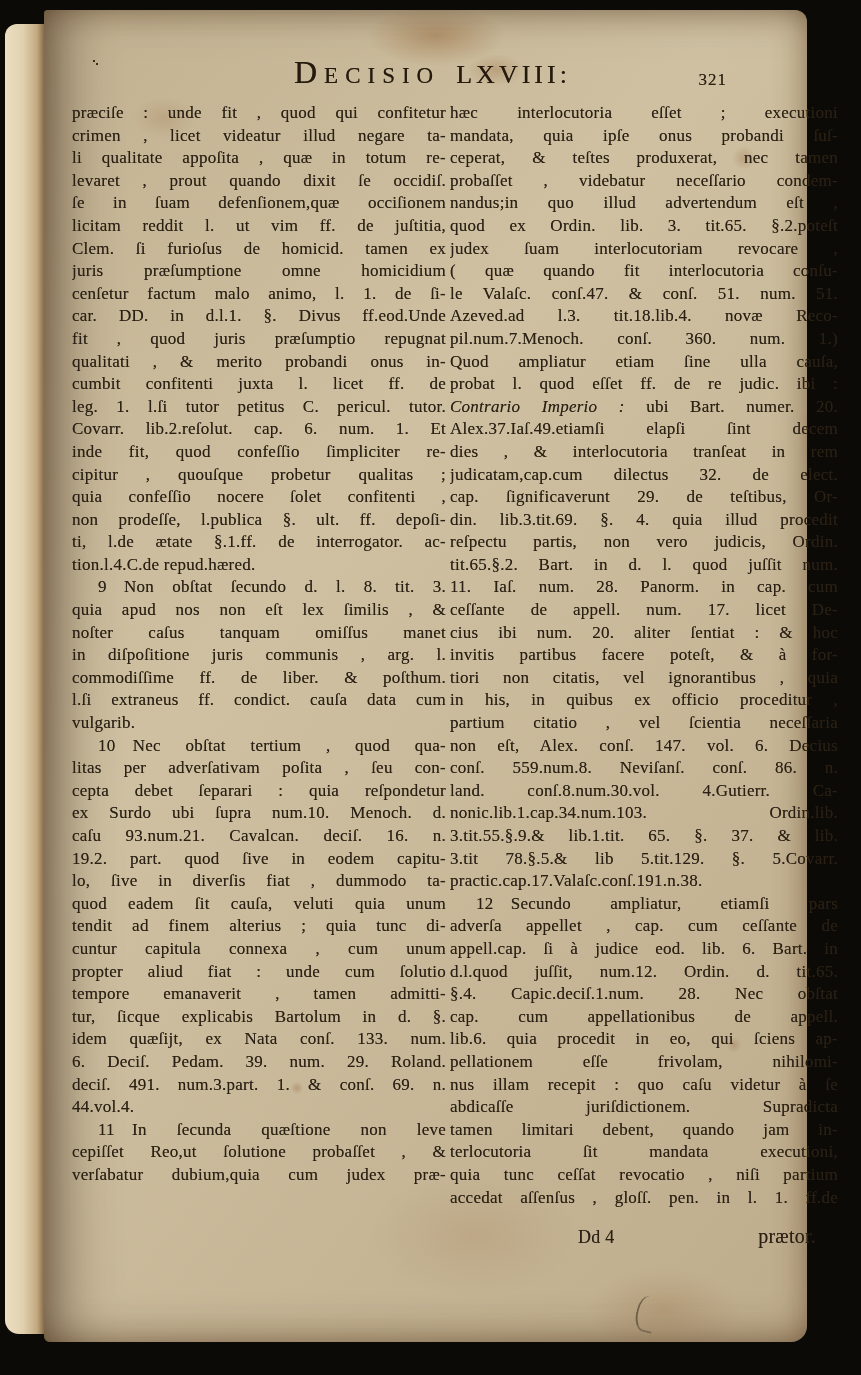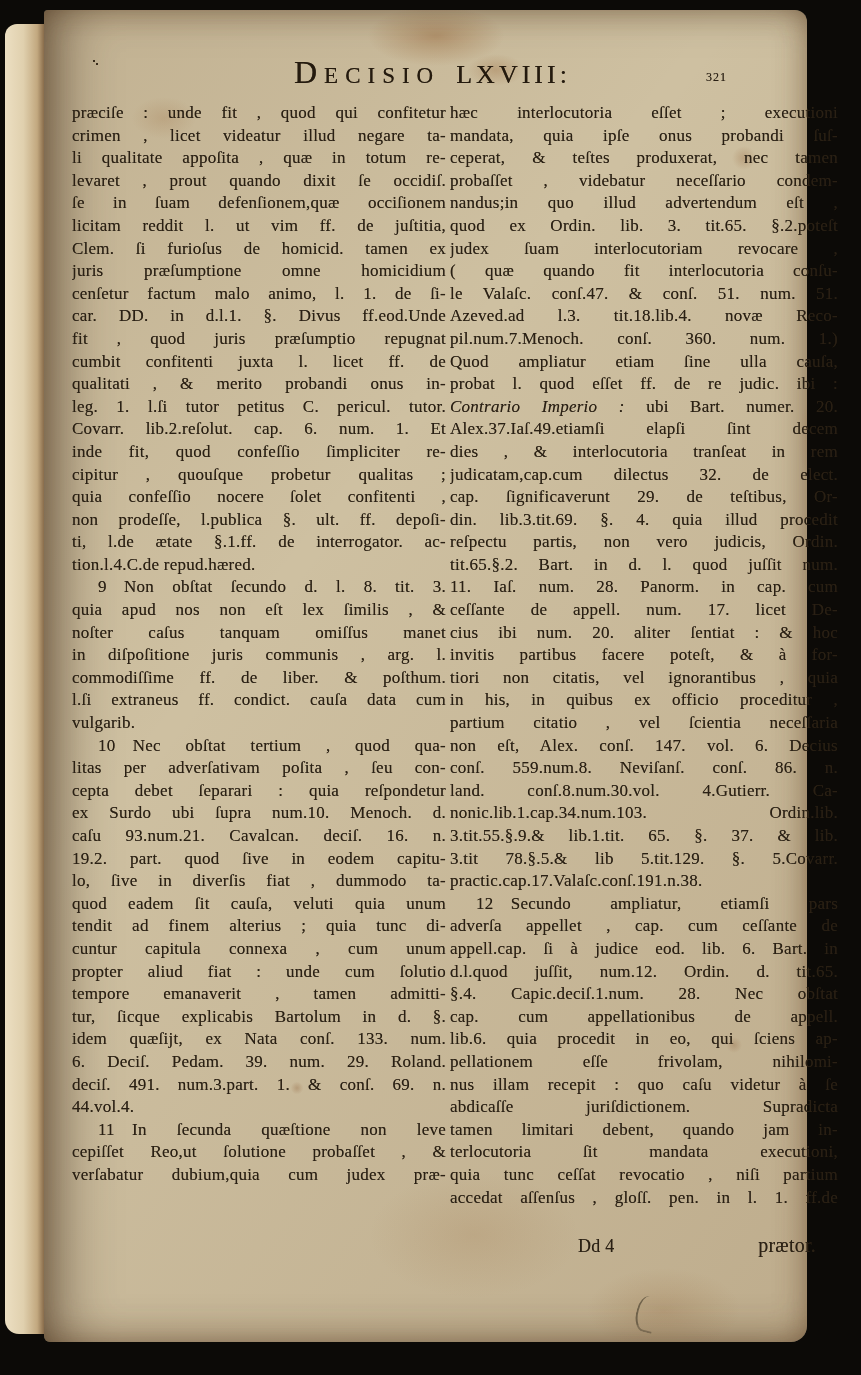--- a/index.html
+++ b/index.html
@@ -40,41 +40,41 @@
     text-decoration:underline;
   }
   .hdr-title{
     position:absolute;left:250px;top:44px;white-space:nowrap;
     color:#241a0e;text-shadow:0 0 .6px rgba(36,26,14,.7);
   }
   .hdr-word-decisio{display:inline-block;font-size:23px;letter-spacing:7px;}
   .hdr-word-decisio::first-letter{font-size:32px;}
   .hdr-word-numeral{display:inline-block;font-size:26px;letter-spacing:4px;margin-left:16px;}
   .hdr-pageno{
-    position:absolute;top:60px;right:80px;font-size:12px;letter-spacing:1px;
+    position:absolute;top:60px;right:80px;font-size:17px;letter-spacing:1px;
     color:#2a2014;text-shadow:0 0 .5px rgba(42,32,20,.6);
   }
   .col{
     position:absolute;top:92px;font-size:17px;line-height:22.6px;
     letter-spacing:.25px;color:#2a2014;
     text-shadow:0 0 .5px rgba(42,32,20,.55);
   }
   .col-left{left:28px;width:374px;}
   .col-right{left:406px;width:388px;}
   .line{
     text-align:justify;text-align-last:justify;
     height:22.6px;overflow:hidden;white-space:nowrap;
   }
   .line.short{text-align-last:left;}
   .line.indent{text-indent:26px;}
   .line em{font-style:italic;}
   
   .sigline{
     display:flex;justify-content:space-between;align-items:baseline;
-    padding-left:128px;padding-right:22px;height:24px;margin-top:10px;
+    padding-left:128px;padding-right:22px;height:24px;margin-top:1px;
   }
   .sig{font-size:18px;}
   .catch{font-size:20px;}
   
   .speck{
     position:absolute;left:48px;top:48px;width:7px;height:8px;
     background:
       radial-gradient(circle 2px at 2px 3px,#3a2d1c 60%,transparent 70%),
       radial-gradient(circle 1.5px at 5px 6px,#3a2d1c 60%,transparent 70%);
   }
@@ -106,22 +106,22 @@
       <div class="line">crimen , licet videatur illud negare ta-</div>
       <div class="line">li qualitate appoſita , quæ in totum re-</div>
       <div class="line">levaret , prout quando dixit ſe occidiſ.</div>
       <div class="line">ſe in ſuam defenſionem,quæ occiſionem</div>
       <div class="line">licitam reddit l. ut vim ff. de juſtitia,</div>
       <div class="line">Clem. ſi furioſus de homicid. tamen ex</div>
       <div class="line">juris præſumptione omne homicidium</div>
       <div class="line">cenſetur factum malo animo, l. 1. de ſi-</div>
       <div class="line">car. DD. in d.l.1. §. Divus ff.eod.Unde</div>
       <div class="line">fit , quod juris præſumptio repugnat</div>
+      <div class="line">qualitati , &amp; merito probandi onus in-</div>
       <div class="line">cumbit confitenti juxta l. licet ff. de</div>
-      <div class="line">qualitati , &amp; merito probandi onus in-</div>
       <div class="line">leg. 1. l.ſi tutor petitus C. pericul. tutor.</div>
       <div class="line">Covarr. lib.2.reſolut. cap. 6. num. 1. Et</div>
       <div class="line">inde fit, quod confeſſio ſimpliciter re-</div>
       <div class="line">cipitur , quouſque probetur qualitas ;</div>
       <div class="line">quia confeſſio nocere ſolet confitenti ,</div>
       <div class="line">non prodeſſe, l.publica §. ult. ff. depoſi-</div>
       <div class="line">ti, l.de ætate §.1.ff. de interrogator. ac-</div>
       <div class="line short">tion.l.4.C.de repud.hæred.</div>
       <div class="line indent">9 Non obſtat ſecundo d. l. 8. tit. 3.</div>
       <div class="line">quia apud nos non eſt lex ſimilis , &amp;</div>

